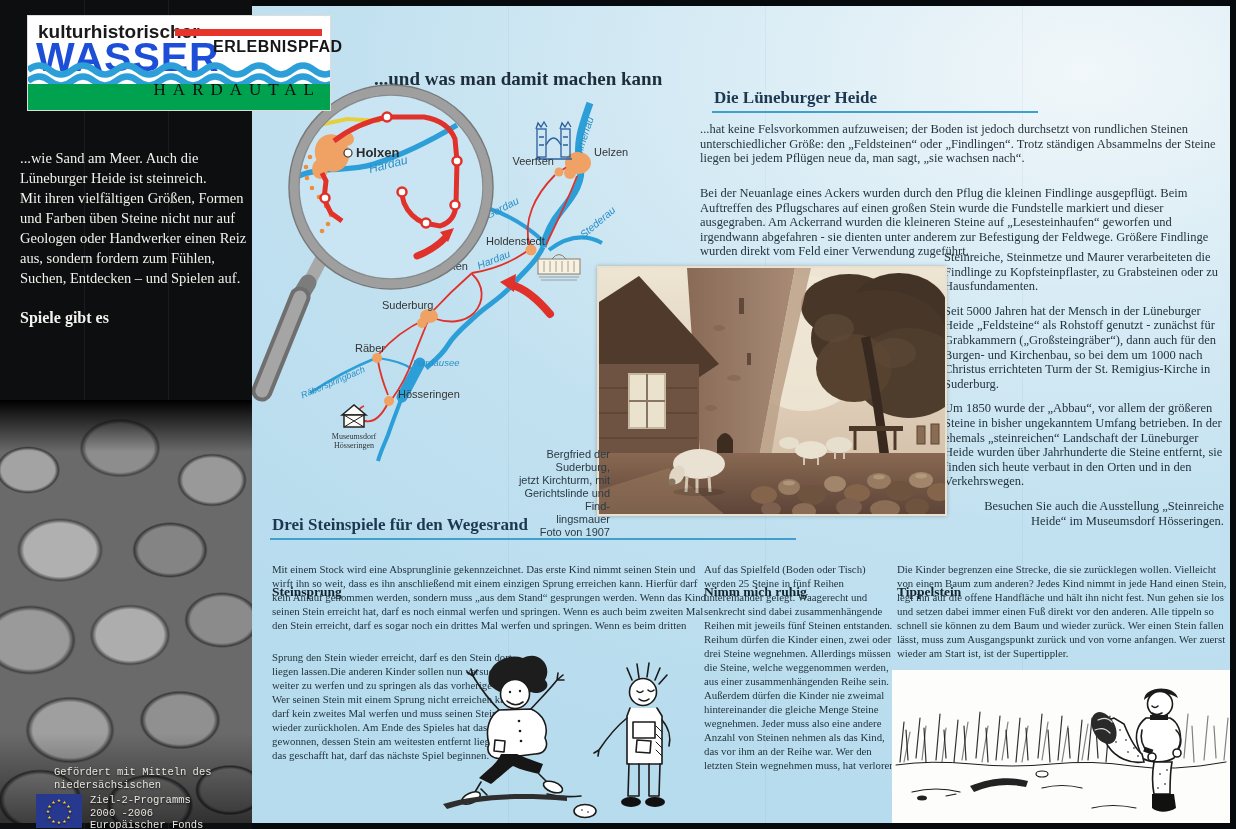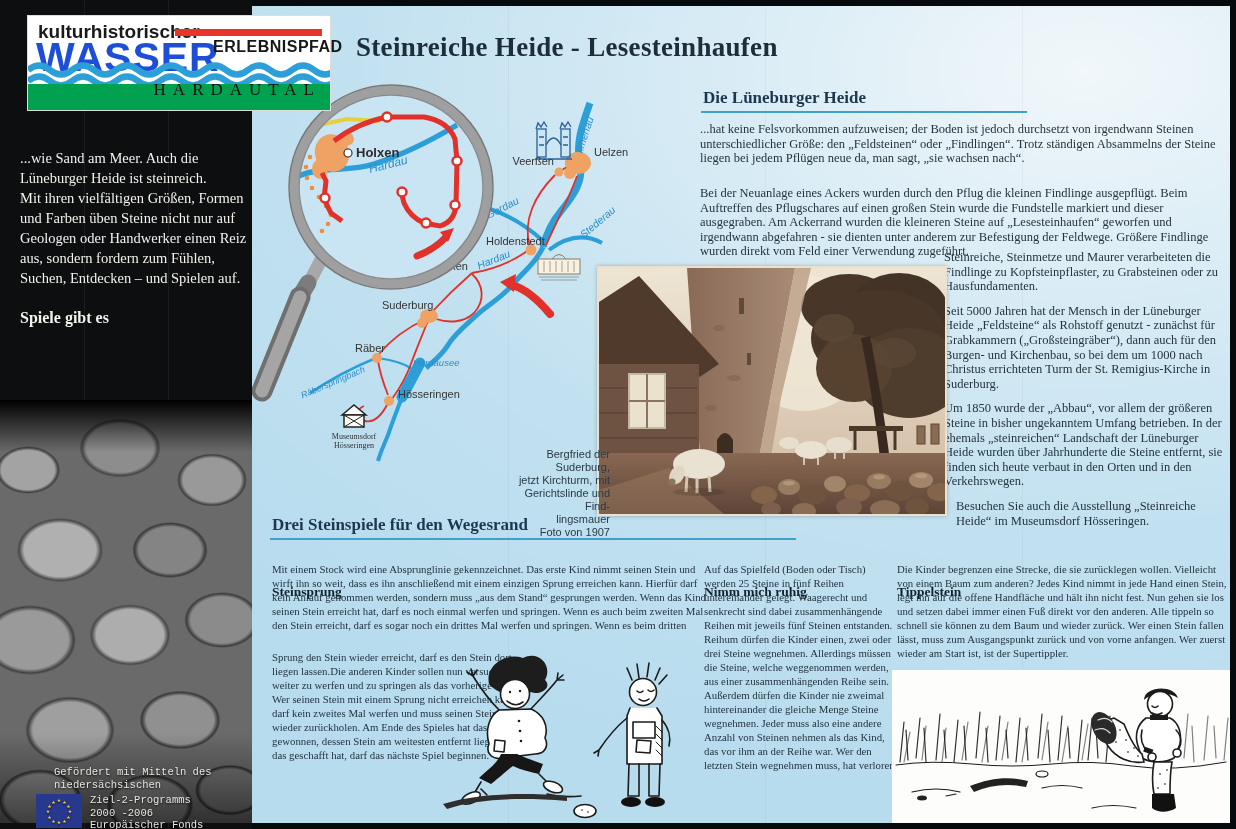--- a/index.html
+++ b/index.html
@@ -51,26 +51,26 @@
   
   .main{position:absolute;left:252px;top:6px;width:978px;height:817px;
         background:radial-gradient(120% 90% at 85% 8%,#f1f7fa 0%,#d9ecf5 30%,#c2e1f0 62%,#b7dcee 100%);
         color:#24343e;}
   .mainline{position:absolute;top:0;bottom:0;width:1px;background:rgba(0,0,0,.035);}
   .page-title{position:absolute;left:104px;top:26px;font-size:27px;font-weight:bold;
         color:#1d2e3a;letter-spacing:.3px;}
   .page-subtitle{position:absolute;left:122px;top:62px;font-size:19px;font-weight:bold;color:#1d2e3a;}
   .sec-heading{font-size:17px;font-weight:bold;color:#1c3850;border-bottom:2px solid #3fa0cd;
         padding:0 4px 3px 2px;}
-  .h-heide{position:absolute;left:449px;top:82px;width:320px;}
+  .h-heide{position:absolute;left:460px;top:82px;width:320px;}
   .h-games{position:absolute;left:18px;top:509px;width:520px;}
   .body-p{position:absolute;font-size:12.5px;line-height:14.6px;text-align:left;}
   .col-right{position:absolute;left:692px;top:244px;width:280px;font-size:12.5px;line-height:14.6px;}
   .col-right p{margin:0 0 10px 0;}
-  .p-indent{padding-left:12px;}
+  .p-indent{padding-left:12px;text-align:right;}
   .photo-frame{position:absolute;left:345px;top:260px;width:346px;height:246px;
         border:2px solid #e9e1cd;box-shadow:0 0 4px rgba(0,0,0,.25);}
   .photo-caption{position:absolute;left:246px;top:442px;width:112px;
         font-family:"Liberation Sans",sans-serif;font-size:11px;line-height:13px;color:#2a3a44;text-align:right;}
   .game-title{position:absolute;font-size:13.5px;font-weight:bold;color:#13242e;margin-top:40px;}
   .game-text{position:absolute;font-size:10.8px;line-height:14px;color:#24343e;}
   .tippel-box{position:absolute;left:640px;top:664px;width:338px;height:153px;background:#fdfdfc;}
   .kids-art{position:absolute;left:175px;top:636px;}
   .map-svg{position:absolute;left:0;top:55px;}
   .maplabel{font-family:"Liberation Sans",sans-serif;font-size:11px;fill:#333;}
@@ -136,21 +136,21 @@
         </div>
       </div>
     </div>
   </aside>
 
   <main class="main">
     <div class="mainline" style="left:256px"></div>
     <div class="mainline" style="left:513px"></div>
     <div class="mainline" style="left:770px"></div>
 
-    <div class="page-title">Steinreiche Heide - Lesesteinhaufen</div>
+    <div class="page-subtitle">...und was man damit machen kann</div>
 
     <svg class="map-svg" width="470" height="480" viewBox="0 0 470 480">
       <defs>
         <clipPath id="glassClip">
             <circle cx="139" cy="126" r="92"></circle>
           </clipPath>
       </defs>
 
       <path d="M338 42 C331 62,323 82,328 102 C332 120,322 134,309 150 C298 163,294 174,291 186" stroke="#2d9fd8" stroke-width="7" fill="none"></path>
       <path d="M291 186 C284 202,272 210,263 221 C251 236,237 243,226 253 C213 265,203 272,196 284 C190 294,182 300,174 307" stroke="#2d9fd8" stroke-width="5" fill="none"></path>
@@ -269,21 +269,21 @@
           <text x="104" y="96" font-size="13" font-weight="bold" fill="#2b2b2b" font-family="Liberation Sans,sans-serif">Holxen</text>
           <text class="riverlabel" font-size="12" transform="translate(118,112) rotate(-14)">Hardau</text>
         </g>
         <circle cx="139" cy="126" r="97" fill="none" stroke="#9f9f9f" stroke-width="9"></circle>
         <circle cx="139" cy="126" r="102" fill="none" stroke="#787878" stroke-width="1.5"></circle>
         <circle cx="139" cy="126" r="92" fill="none" stroke="#8a8a8a" stroke-width="1.5"></circle>
       </g>
     </svg>
 
     <div class="sec-heading h-heide">Die Lüneburger Heide</div>
-    <div class="body-p" style="left:448px;top:116px;width:524px">...hat keine Felsvorkommen aufzuweisen; der Boden ist jedoch durchsetzt von irgendwann Steinen unterschiedlicher Größe: den „Feldsteinen“ oder „Findlingen“. Trotz ständigen Absammelns der Steine liegen bei jedem Pflügen neue da, man sagt, „sie wachsen nach“.</div>
+    <div class="body-p" style="left:448px;top:116px;width:524px">...hat keine Felsvorkommen aufzuweisen; der Boden ist jedoch durchsetzt von rundlichen Steinen unterschiedlicher Größe: den „Feldsteinen“ oder „Findlingen“. Trotz ständigen Absammelns der Steine liegen bei jedem Pflügen neue da, man sagt, „sie wachsen nach“.</div>
     <div class="body-p" style="left:448px;top:180px;width:524px">Bei der Neuanlage eines Ackers wurden durch den Pflug die kleinen Findlinge ausgepflügt. Beim Auftreffen des Pflugschares auf einen großen Stein wurde die Fundstelle markiert und dieser ausgegraben. Am Ackerrand wurden die kleineren Steine auf „Lesesteinhaufen“ geworfen und irgendwann abgefahren - sie dienten unter anderem zur Befestigung der Feldwege. Größere Findlinge wurden direkt vom Feld einer Verwendung zugeführt.</div>
     <div class="col-right">
       <p>Steinreiche, Steinmetze und Maurer verarbeiteten die Findlinge zu Kopfsteinpflaster, zu Grabsteinen oder zu Hausfundamenten.</p>
       <p>Seit 5000 Jahren hat der Mensch in der Lüneburger Heide „Feldsteine“ als Rohstoff genutzt - zunächst für Grabkammern („Großsteingräber“), dann auch für den Burgen- und Kirchenbau, so bei dem um 1000 nach Christus errichteten Turm der St. Remigius-Kirche in Suderburg.</p>
       <p>Um 1850 wurde der „Abbau“, vor allem der größeren Steine in bisher ungekanntem Umfang betrieben. In der ehemals „steinreichen“ Landschaft der Lüneburger Heide wurden über Jahrhunderte die Steine entfernt, sie finden sich heute verbaut in den Orten und in den Verkehrswegen.</p>
       <p class="p-indent">Besuchen Sie auch die Ausstellung „Steinreiche Heide“ im Museumsdorf Hösseringen.</p>
     </div>
 
     <div class="photo-frame">
       <svg width="346" height="246" viewBox="0 0 346 246">

